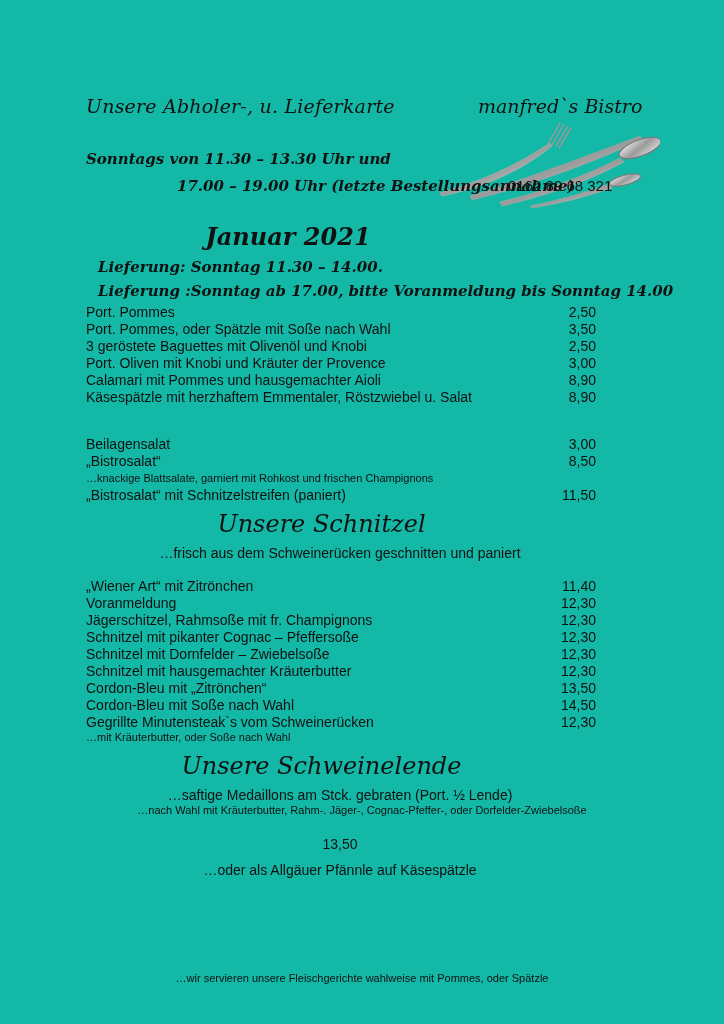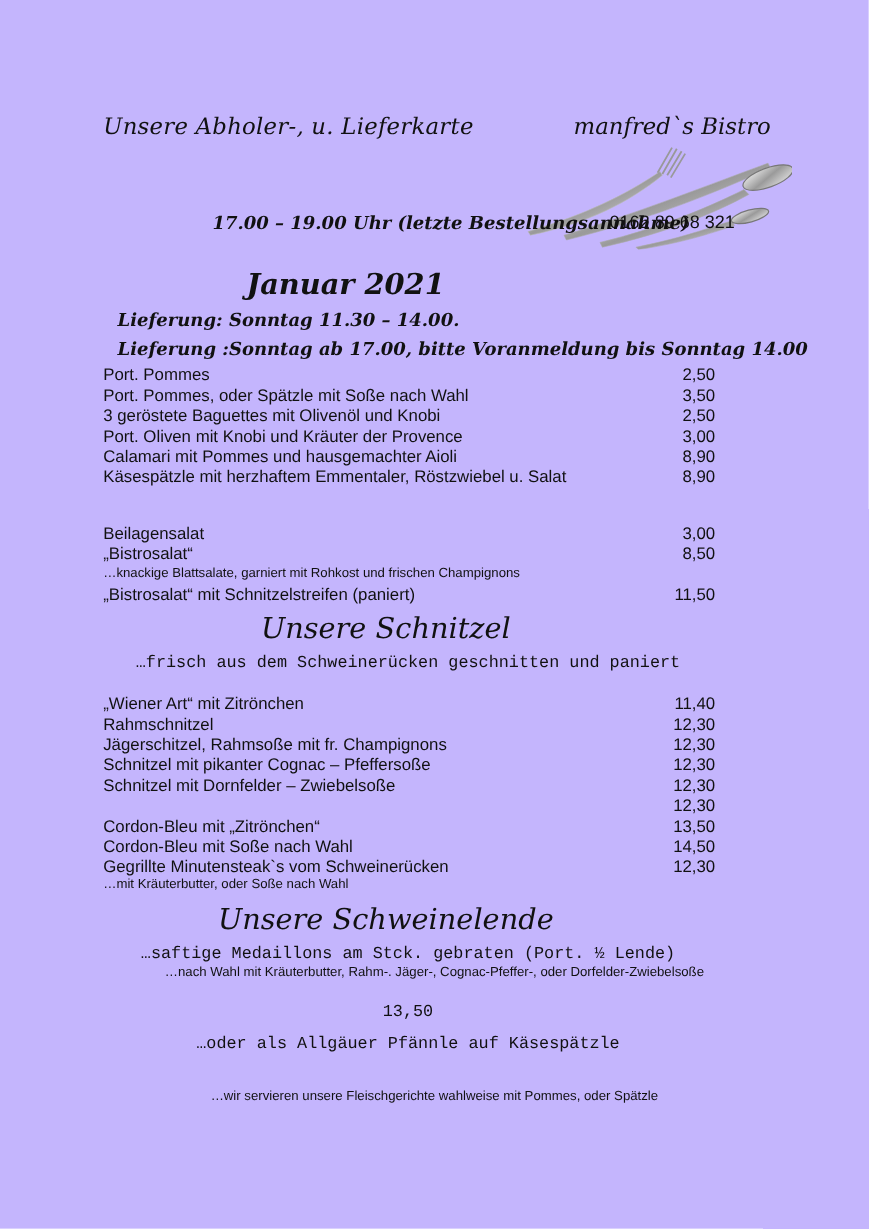--- a/index.html
+++ b/index.html
@@ -1,17 +1,17 @@
 <!DOCTYPE html>
 <html><head>
 <meta charset="utf-8">
 <style>
   html, body { margin: 0; padding: 0; background: #ffffff; }
   body { width: 724px; height: 1024px; position: relative; overflow: hidden; color: #111; }
-  .page { position: absolute; left: 0; top: 0; width: 724px; height: 1024px; background: #c4b5fd; }
+  .page { position: absolute; left: 0; top: 0; width: 724px; height: 1024px; background: #14b8a6; }
   .script { font-family: "DejaVu Serif", serif; font-style: italic; }
   .sans { font-family: "Liberation Sans", sans-serif; }
   .abs { position: absolute; white-space: nowrap; }
 
   .hdr-left { left: 86px; top: 95px; font-size: 19px; letter-spacing: 0.2px; }
   .hdr-right { left: 478px; top: 95px; font-size: 19px; }
   .hours1 { left: 86px; top: 150px; font-size: 15px; font-weight: bold; }
   .hours2 { left: 177px; top: 177px; font-size: 15px; font-weight: bold; }
   .phone { left: 508px; top: 177px; font-size: 15px; }
 
@@ -19,21 +19,21 @@
 
   .month { left: 0; width: 576px; text-align: center; top: 222px; font-size: 24px; font-weight: bold; }
   .deliv { left: 86px; font-size: 15px; font-weight: bold; margin-left: 12px; }
 
   .row { position: absolute; left: 86px; width: 510px; height: 17px; font-size: 14px; line-height: 17px; }
   .row .name { position: absolute; left: 0; }
   .row .price { position: absolute; right: 0; }
   .note { position: absolute; left: 86px; font-size: 11px; line-height: 14px; }
 
   .section-title { left: 0; width: 643px; text-align: center; font-size: 24px; }
-  .center-line { left: 0; width: 680px; text-align: center; font-size: 14px; font-family: Liberation Mono, monospace; }
+  .center-line { left: 0; width: 680px; text-align: center; font-size: 14px; }
   .center-small { left: 0; width: 724px; text-align: center; font-size: 11px; }
 </style>
 </head>
 <body>
 
 <div class="page">
 
   <div class="abs script hdr-left">Unsere Abholer-, u. Lieferkarte</div>
   <div class="abs script hdr-right">manfred`s Bistro</div>
 
@@ -51,20 +51,21 @@
 
     <path d="M40 78 C100 60 150 40 210 18 L212 22 C160 45 110 65 42 82 Z" fill="url(#metal)" stroke="#aaa" stroke-width="0.5"></path>
 
     <path d="M70 84 C120 72 160 55 190 40 L194 44 C165 60 125 76 72 88 Z" fill="url(#metal)" stroke="#aaa" stroke-width="0.5"></path>
     <ellipse cx="210" cy="30" rx="22" ry="8" transform="rotate(-20 210 30)" fill="url(#metal)" stroke="#777" stroke-width="1"></ellipse>
 
     <path d="M100 88 C140 80 160 72 180 66 L182 70 C160 77 140 84 102 90 Z" fill="url(#metal)" stroke="#aaa" stroke-width="0.5"></path>
     <ellipse cx="195" cy="62" rx="16" ry="5" transform="rotate(-15 195 62)" fill="url(#metal)" stroke="#777" stroke-width="1"></ellipse>
   </svg>
 
+  <div class="abs script hours1">Sonntags von 11.30 – 13.30 Uhr und</div>
   <div class="abs script hours2">17.00 – 19.00 Uhr (letzte Bestellungsannahme)</div>
   <div class="abs sans phone">0162 89 68 321</div>
 
   <div class="abs script month">Januar 2021</div>
   <div class="abs script deliv" style="top:258px">Lieferung: Sonntag 11.30 – 14.00.</div>
   <div class="abs script deliv" style="top:282px">Lieferung :Sonntag ab 17.00, bitte Voranmeldung bis Sonntag 14.00</div>
 
   <div class="row sans" style="top:304px">
       <span class="name">Port. Pommes</span>
       <span class="price">2,50</span>
@@ -105,36 +106,37 @@
     </div>
 
   <div class="abs script section-title" style="top:510px">Unsere Schnitzel</div>
   <div class="abs sans center-line" style="top:545px">…frisch aus dem Schweinerücken geschnitten und paniert</div>
 
   <div class="row sans" style="top:578px">
       <span class="name">„Wiener Art“ mit Zitrönchen</span>
       <span class="price">11,40</span>
     </div>
   <div class="row sans" style="top:595px">
-      <span class="name">Rahmschnitzel</span>
+      <span class="name">Voranmeldung</span>
       <span class="price">12,30</span>
     </div>
   <div class="row sans" style="top:612px">
       <span class="name">Jägerschitzel, Rahmsoße mit fr. Champignons</span>
       <span class="price">12,30</span>
     </div>
   <div class="row sans" style="top:629px">
       <span class="name">Schnitzel mit pikanter Cognac – Pfeffersoße</span>
       <span class="price">12,30</span>
     </div>
   <div class="row sans" style="top:646px">
       <span class="name">Schnitzel mit Dornfelder – Zwiebelsoße</span>
       <span class="price">12,30</span>
     </div>
   <div class="row sans" style="top:663px">
+      <span class="name">Schnitzel mit hausgemachter Kräuterbutter</span>
       <span class="price">12,30</span>
     </div>
   <div class="row sans" style="top:680px">
       <span class="name">Cordon-Bleu mit „Zitrönchen“</span>
       <span class="price">13,50</span>
     </div>
   <div class="row sans" style="top:697px">
       <span class="name">Cordon-Bleu mit Soße nach Wahl</span>
       <span class="price">14,50</span>
     </div>
@@ -142,15 +144,15 @@
       <span class="name">Gegrillte Minutensteak`s vom Schweinerücken</span>
       <span class="price">12,30</span>
     </div>
   <div class="note sans" style="top:730px">…mit Kräuterbutter, oder Soße nach Wahl</div>
 
   <div class="abs script section-title" style="top:752px">Unsere Schweinelende</div>
   <div class="abs sans center-line" style="top:787px">…saftige Medaillons am Stck. gebraten (Port. ½ Lende)</div>
   <div class="abs sans center-small" style="top:804px">…nach Wahl mit Kräuterbutter, Rahm-. Jäger-, Cognac-Pfeffer-, oder Dorfelder-Zwiebelsoße</div>
   <div class="abs sans center-line" style="top:836px">13,50</div>
   <div class="abs sans center-line" style="top:862px">…oder als Allgäuer Pfännle auf Käsespätzle</div>
-  <div class="abs sans center-small" style="top:908px">…wir servieren unsere Fleischgerichte wahlweise mit Pommes, oder Spätzle</div>
+  <div class="abs sans center-small" style="top:972px">…wir servieren unsere Fleischgerichte wahlweise mit Pommes, oder Spätzle</div>
 
 </div>
 
 </body></html>

